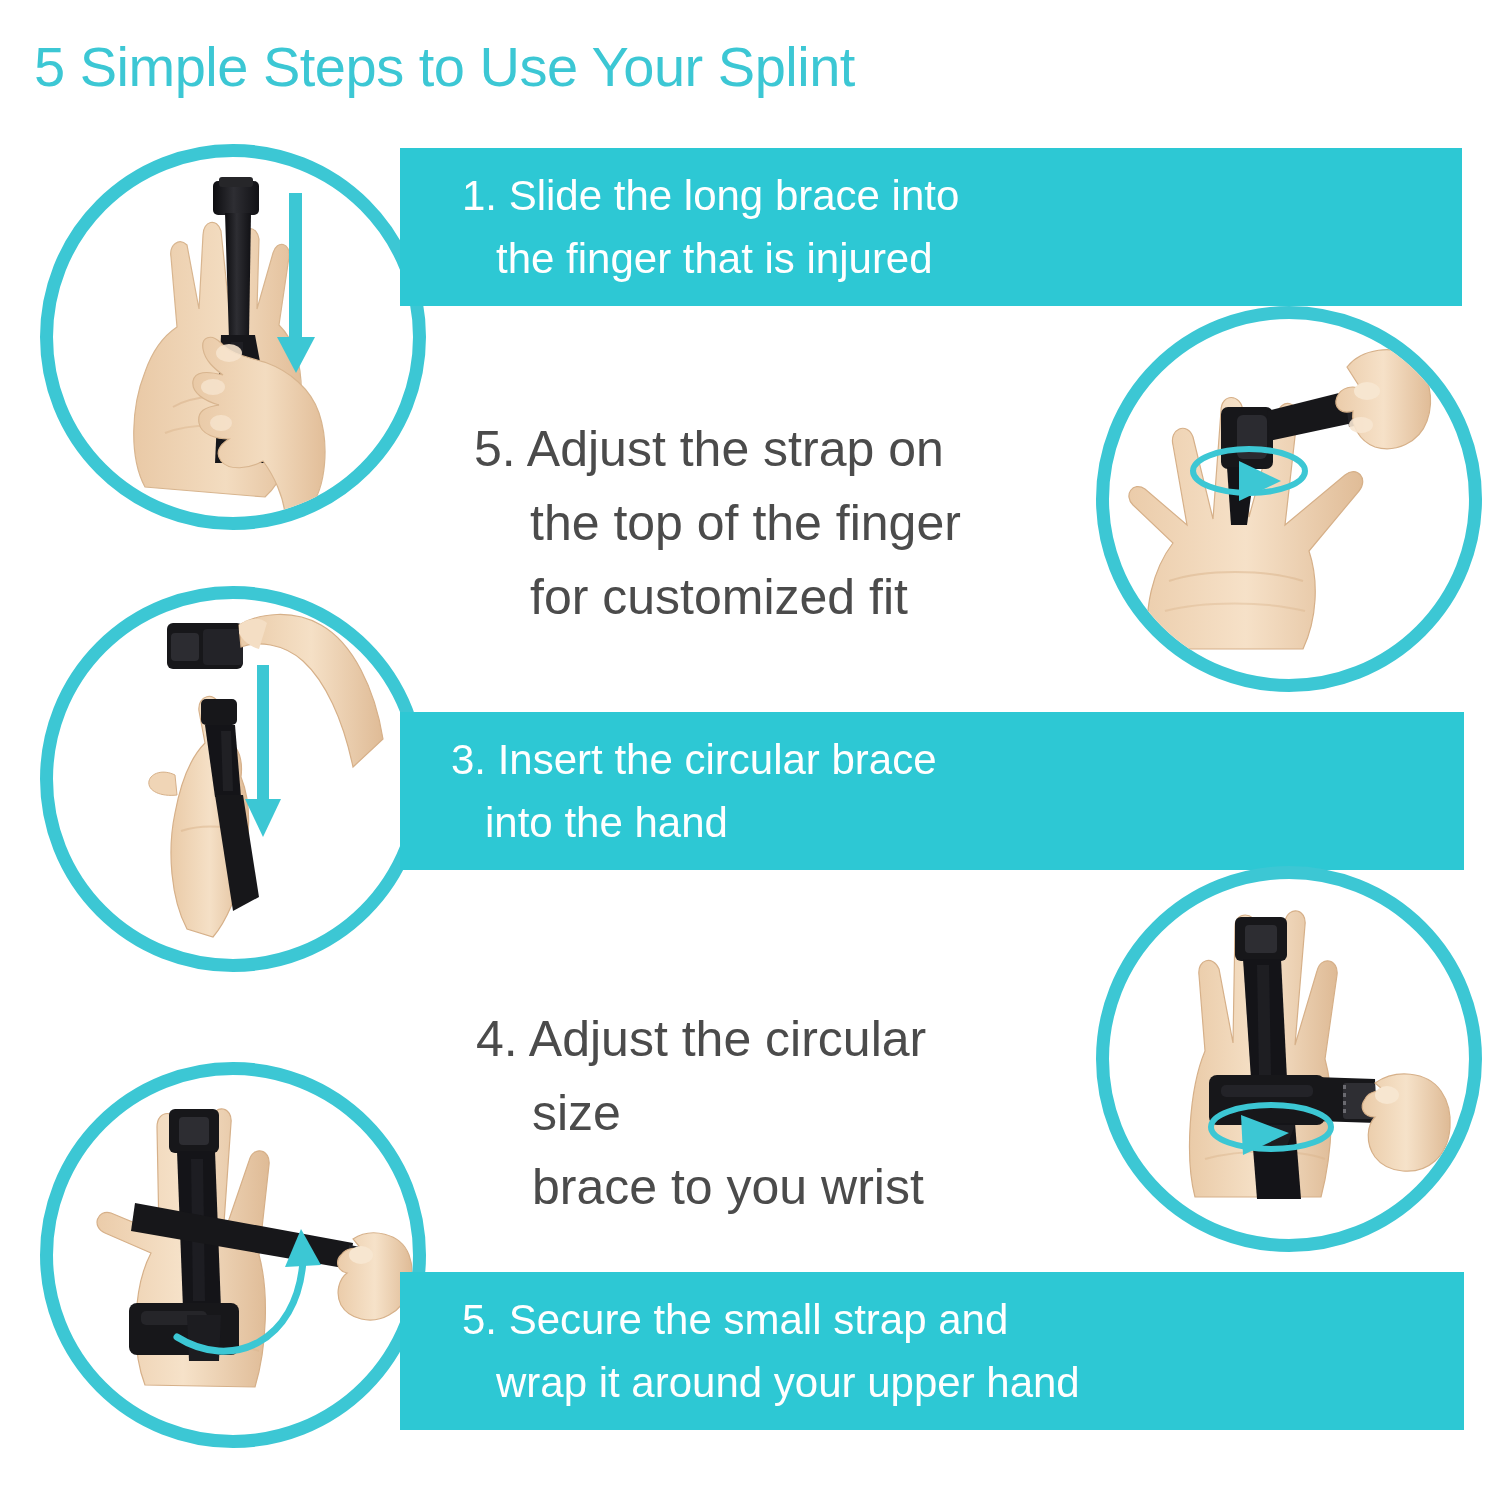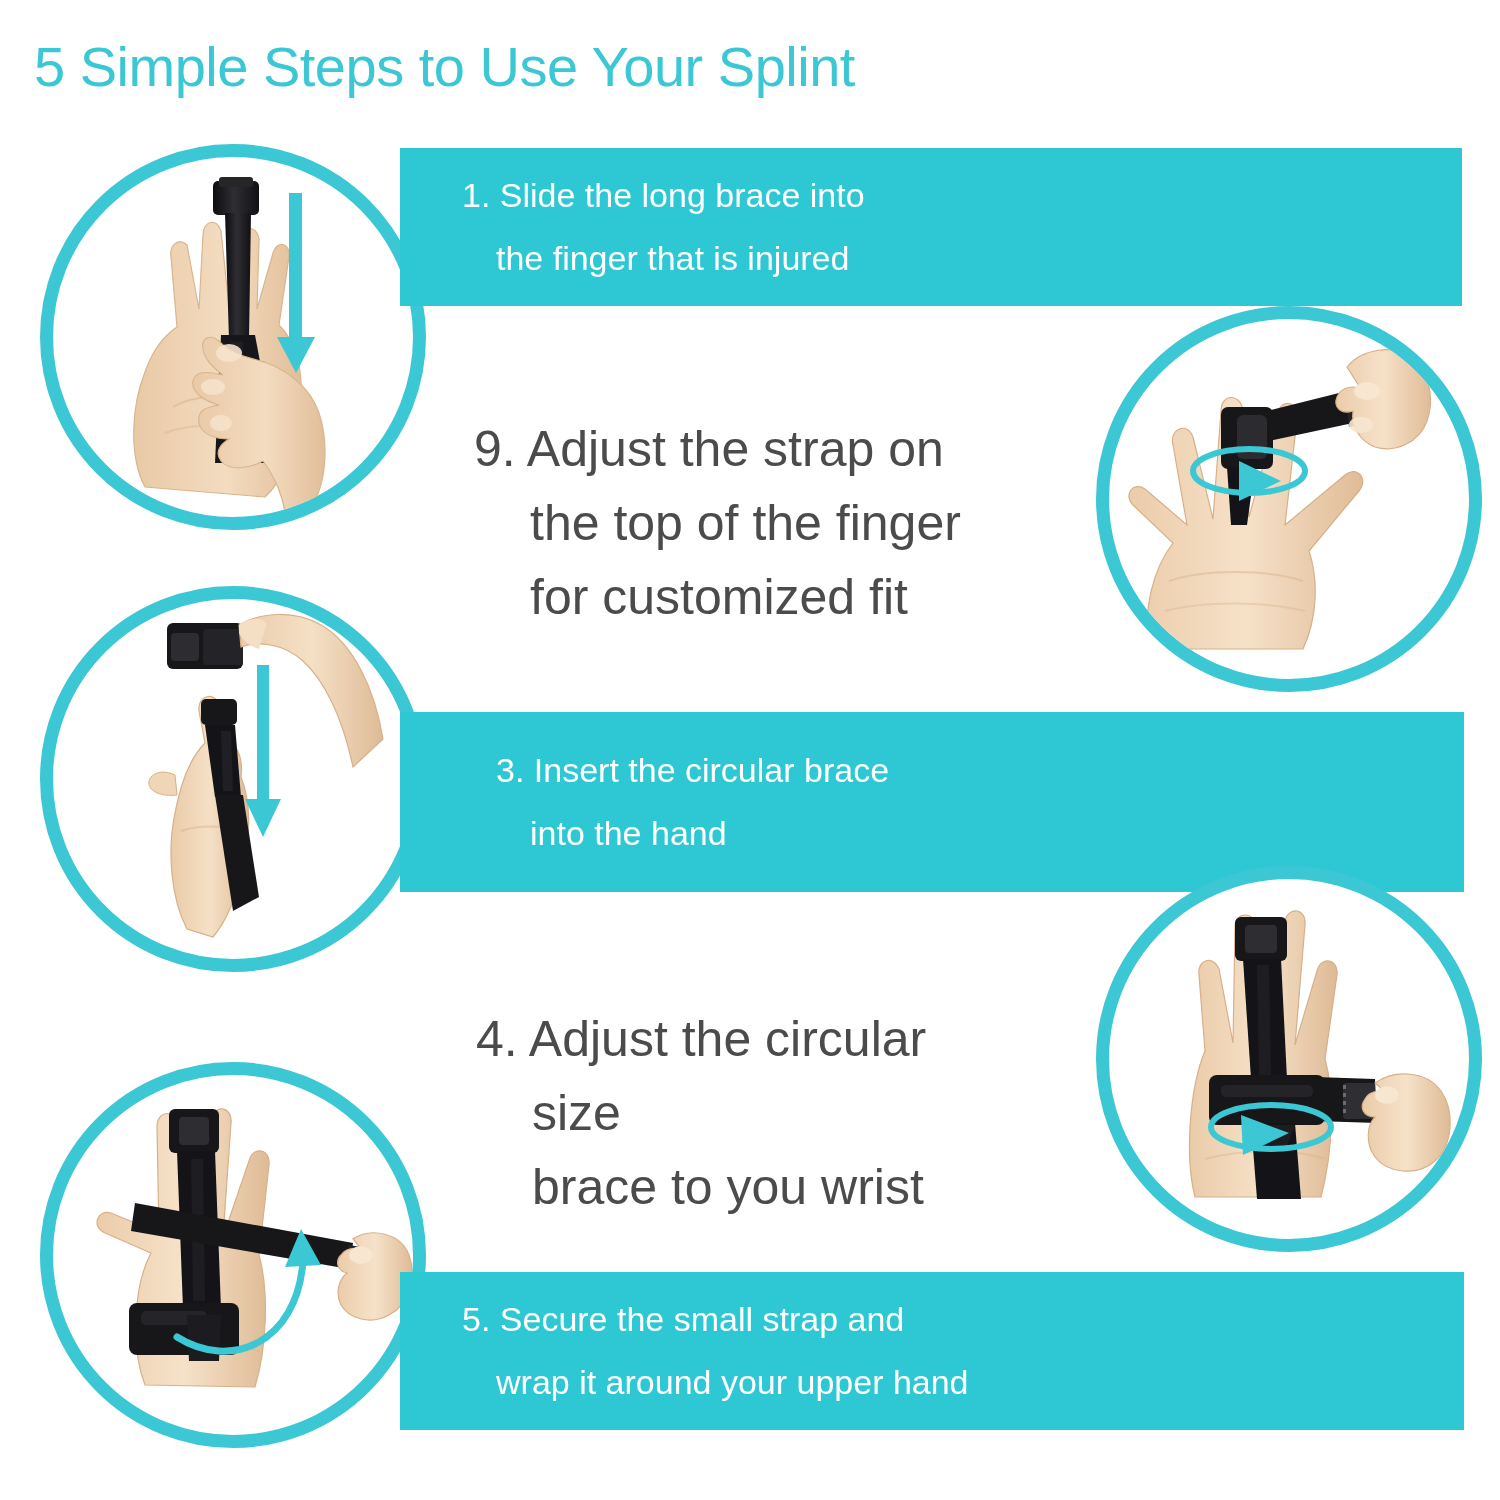--- a/index.html
+++ b/index.html
@@ -31,30 +31,30 @@
   
   .banner {
     position: absolute;
     background: #2DC8D4;
     color: #ffffff;
     display: flex;
     flex-direction: column;
     justify-content: center;
   }
   .banner .line {
-    font-size: 34px;
+    font-size: 42px;
     line-height: 63px;
     font-weight: 400;
     letter-spacing: 0px;
     white-space: nowrap;
   }
   .banner .line.indent { padding-left: 34px; }
 
   #banner-1 { left: 400px; top: 148px;  width: 1062px; height: 158px; padding-left: 62px; }
-  #banner-3 { left: 400px; top: 712px;  width: 1064px; height: 180px; padding-left: 96px; }
+  #banner-3 { left: 400px; top: 712px;  width: 1064px; height: 158px; padding-left: 51px; }
   #banner-5 { left: 400px; top: 1272px; width: 1064px; height: 158px; padding-left: 62px; }
 
   
   .textstep {
     position: absolute;
     color: #4B4B4B;
   }
   .textstep .line {
     font-size: 50px;
     line-height: 74px;
@@ -144,21 +144,21 @@
       </svg>
     </div>
   </div>
 
   <div class="banner" id="banner-1">
     <div class="line">1. Slide the long brace into</div>
     <div class="line indent">the finger that is injured</div>
   </div>
 
   <div class="textstep" id="textstep-2">
-    <div class="line">9. Adjust the strap on</div>
+    <div class="line">5. Adjust the strap on</div>
     <div class="line indent">the top of the finger</div>
     <div class="line indent">for customized fit</div>
   </div>
 
   <div class="photo-circle" id="circle-2">
     <div class="photo-inner">
       <svg viewBox="0 0 360 360" width="360" height="360" style="position:absolute;left:0;top:0;">
         <defs>
           <linearGradient id="sk2" x1="0" y1="0" x2="1" y2="0">
             <stop offset="0%" stop-color="#EBCCAA"></stop>

